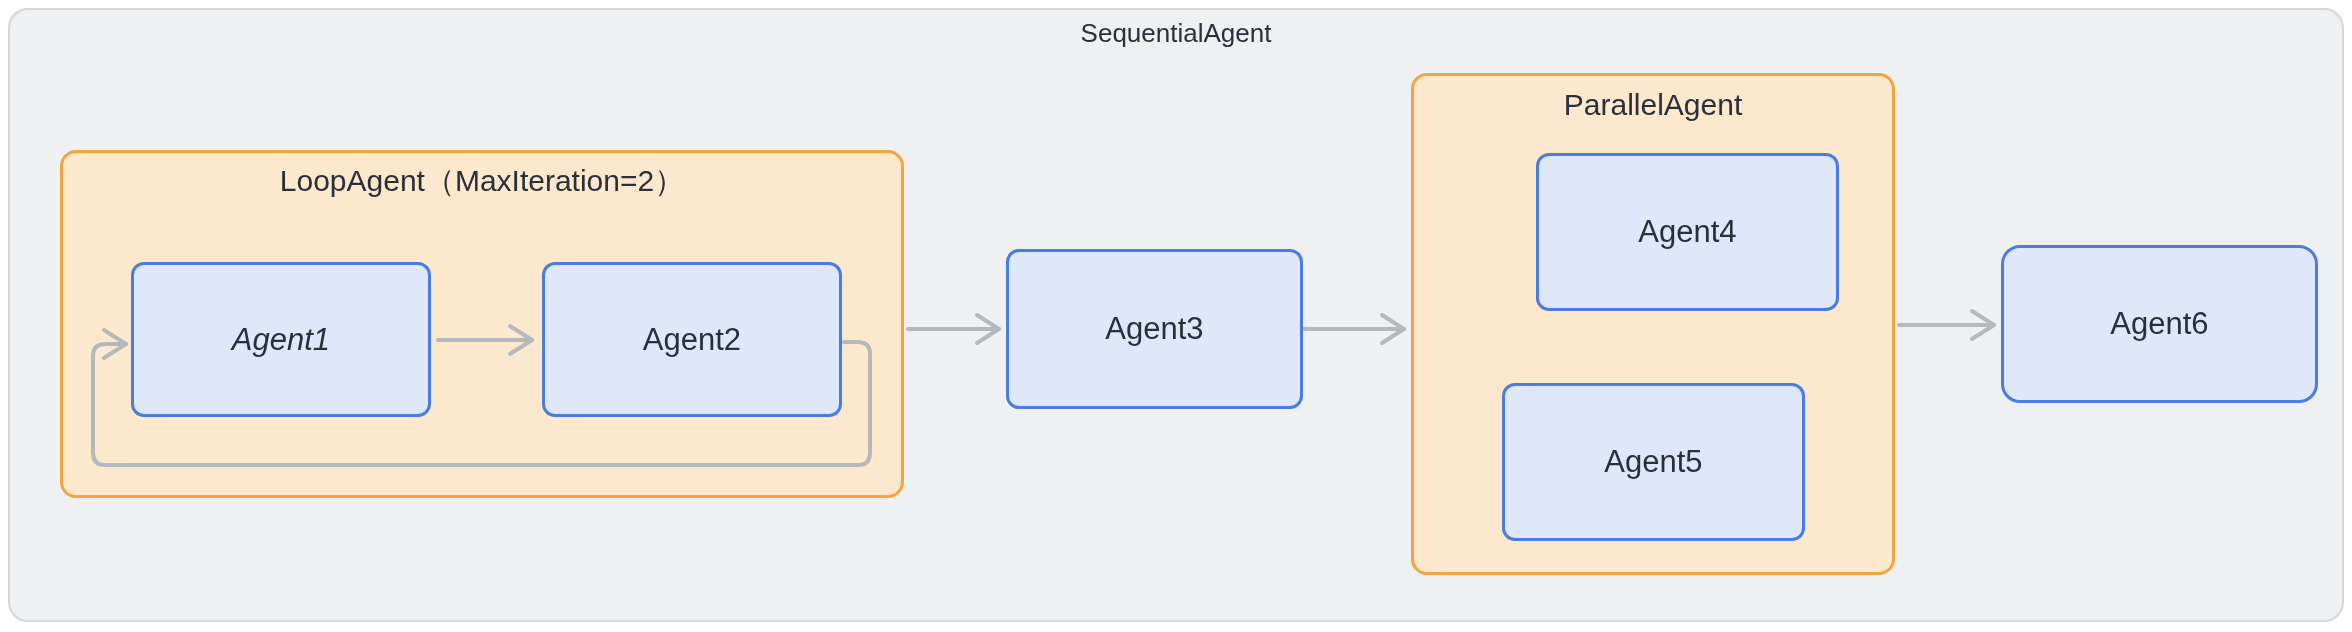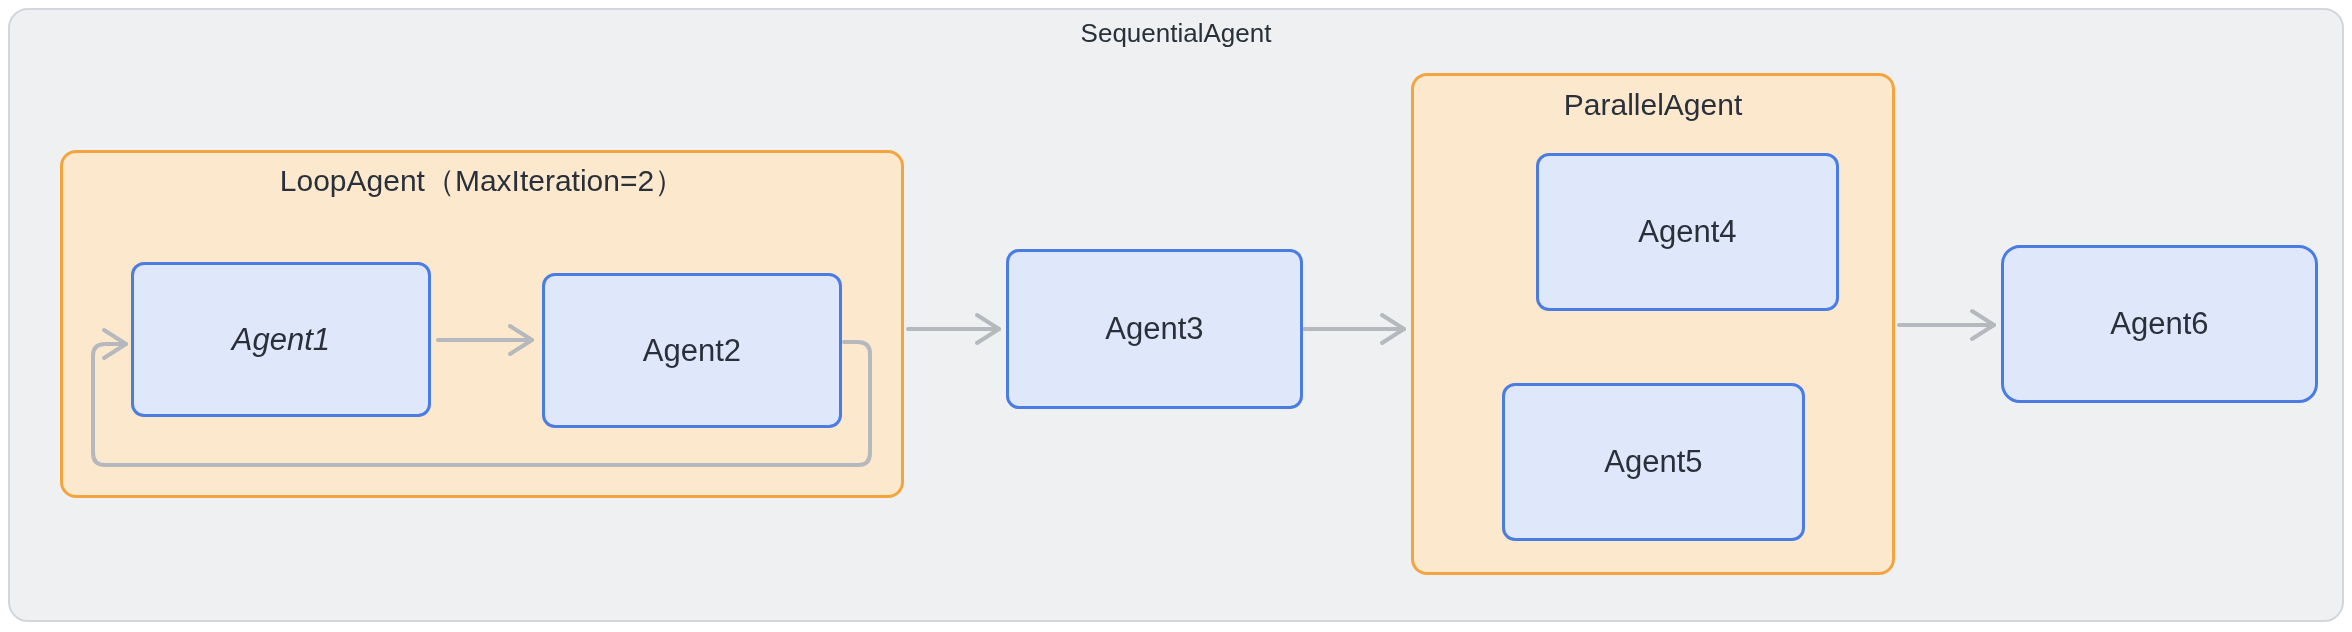--- a/index.html
+++ b/index.html
@@ -48,21 +48,21 @@
   #parallel-title{left:1411px;top:88px;width:484px;}
   .node{
     position:absolute;box-sizing:border-box;
     background:var(--node-bg);
     border:3px solid var(--node-border);
     border-radius:13px;
     display:flex;align-items:center;justify-content:center;
     font-size:31px;
   }
   #agent1{left:131px;top:262px;width:300px;height:155px;font-style:italic;}
-  #agent2{left:542px;top:262px;width:300px;height:155px;margin-top:11px;}
+  #agent2{left:542px;top:262px;width:300px;height:155px;}
   #agent3{left:1006px;top:249px;width:297px;height:160px;}
   #agent4{left:1502px;top:153px;width:303px;height:158px;margin-left:34px;}
   #agent5{left:1502px;top:383px;width:303px;height:158px;}
   #agent6{left:2001px;top:245px;width:317px;height:158px;border-radius:19px;}
   svg.arrows{position:absolute;left:0;top:0;width:2352px;height:632px;}
   .arrow-line{
     fill:none;
     stroke:var(--arrow);
     stroke-width:4;
     stroke-linecap:round;

